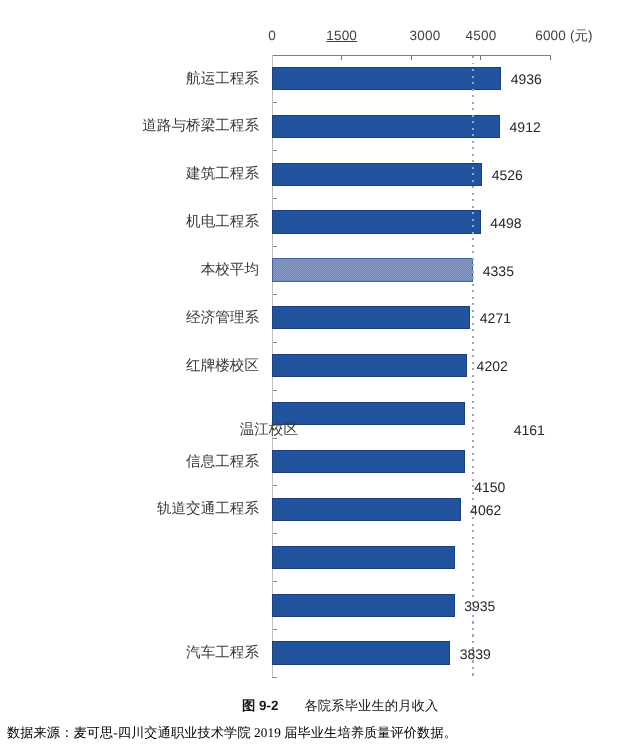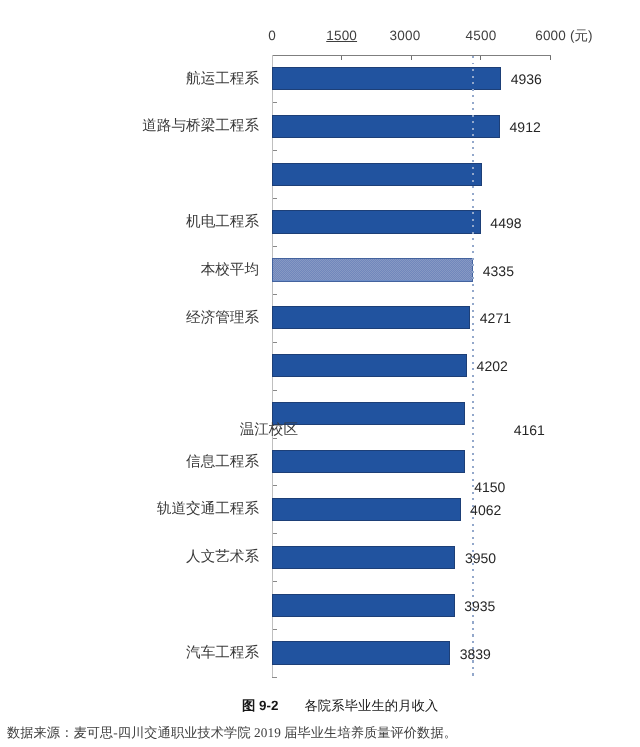--- a/index.html
+++ b/index.html
@@ -45,42 +45,42 @@
       font-family:"Liberation Serif",serif;}
   .val-label{position:absolute;top:5.2px;font-size:14px;color:#262626;
       white-space:nowrap;line-height:1;text-align:right;}
 
   
   #figure-caption{position:absolute;left:242px;top:699px;font-size:13.3px;color:#161616;
       white-space:nowrap;font-family:"Liberation Serif",serif;line-height:1;}
   #figure-number{font-family:"Liberation Sans",sans-serif;font-weight:bold;font-size:13.4px;}
   #caption-spacer{display:inline-block;width:26px;}
   #figure-title{letter-spacing:0.1px;}
-  #source-note{position:absolute;left:7px;top:726px;font-size:13.2px;color:#404040;
+  #source-note{position:absolute;left:7px;top:726px;font-size:13.2px;color:#000000;
       white-space:nowrap;font-family:"Liberation Serif",serif;line-height:1;letter-spacing:0.1px;}
 </style>
 </head>
 <body>
 
 <svg width="0" height="0" style="position:absolute" aria-hidden="true">
   <defs>
     <pattern id="ditherPattern" width="2" height="2" patternUnits="userSpaceOnUse">
       <rect width="2" height="2" fill="#7087bc"></rect>
       <rect x="0" y="0" width="1" height="1" fill="#8799c3"></rect>
       <rect x="1" y="1" width="1" height="1" fill="#8799c3"></rect>
     </pattern>
   </defs>
 </svg>
 
 <div id="figure">
 
   <div id="x-axis-scale">
     <div class="axis-tick-label" style="left: 272px;">0</div>
     <div class="axis-tick-label" style="left: 341.65px; text-decoration: underline;">1500</div>
-    <div class="axis-tick-label" style="left: 405px;">3000</div>
+    <div class="axis-tick-label" style="left: 425px;">3000</div>
     <div class="axis-tick-label" style="left: 480.95px;">4500</div>
     <div class="axis-tick-label" style="left: 550.6px;">6000</div>
     <div id="x-axis-unit-label">(元)</div>
   </div>
 
   <div id="plot-area">
     <div id="x-axis-line"></div>
     <div id="y-axis-line"></div>
     <div id="x-axis-bottom-stub"></div>
     <div class="x-axis-tick" style="left: 69.65px;"></div>
@@ -148,51 +148,52 @@
   <div id="average-reference-line" style="left: 472.288px; background-image: repeating-linear-gradient(rgb(147, 168, 203) 0px, rgb(147, 168, 203) 2px, rgba(255, 255, 255, 0) 2px, rgba(255, 255, 255, 0) 6.5px);"></div>
 
   <div class="label-row" style="top: 66.8423px;">
     <div class="cat-label">航运工程系</div>
     <div class="val-label" style="left: 510.695px;">4936</div>
   </div>
   <div class="label-row" style="top: 114.727px;">
     <div class="cat-label">道路与桥梁工程系</div>
     <div class="val-label" style="left: 509.581px;">4912</div>
   </div>
+  <div class="label-row" style="top: 162.612px;">
+    <div class="cat-label">建筑工程系</div>
+    <div class="val-label" style="left: 491.657px;">4526</div>
+  </div>
   <div class="label-row" style="top: 210.496px;">
     <div class="cat-label">机电工程系</div>
     <div class="val-label" style="left: 490.357px;">4498</div>
   </div>
   <div class="label-row" style="top: 258.381px;">
     <div class="cat-label">本校平均</div>
     <div class="val-label" style="left: 482.788px;">4335</div>
   </div>
   <div class="label-row" style="top: 306.265px; padding-left: 36px;">
     <div class="cat-label">经济管理系</div>
     <div class="val-label" style="left: 479.817px;">4271</div>
   </div>
   <div class="label-row" style="top: 354.15px;">
+    <div class="cat-label">红牌楼校区</div>
     <div class="val-label" style="left: 476.613px;">4202</div>
   </div>
   <div class="label-row" style="top: 418px; margin-left: 39px;">
     <div class="cat-label">温江校区</div>
     <div class="val-label" style="left: 474.709px;">4161</div>
   </div>
   <div class="label-row" style="top: 449.919px;">
     <div class="cat-label">信息工程系</div>
     <div class="val-label" style="left: 474.198px; margin-top: 25px;">4150</div>
   </div>
   <div class="label-row" style="top: 497.804px;">
     <div class="cat-label">轨道交通工程系</div>
     <div class="val-label" style="left: 470.112px;">4062</div>
   </div>
-  <div class="label-row" style="top: 545.688px;">
-    <div class="cat-label">人文艺术系</div>
-    <div class="val-label" style="left: 464.912px;">3950</div>
-  </div>
   <div class="label-row" style="top: 593.573px;">
     <div class="val-label" style="left: 464.215px;">3935</div>
   </div>
   <div class="label-row" style="top: 641.458px;">
     <div class="cat-label">汽车工程系</div>
     <div class="val-label" style="left: 459.758px;">3839</div>
   </div>
 
   <div id="figure-caption">
     <span id="figure-number">图 9-2</span><span id="caption-spacer"></span><span id="figure-title">各院系毕业生的月收入</span>

